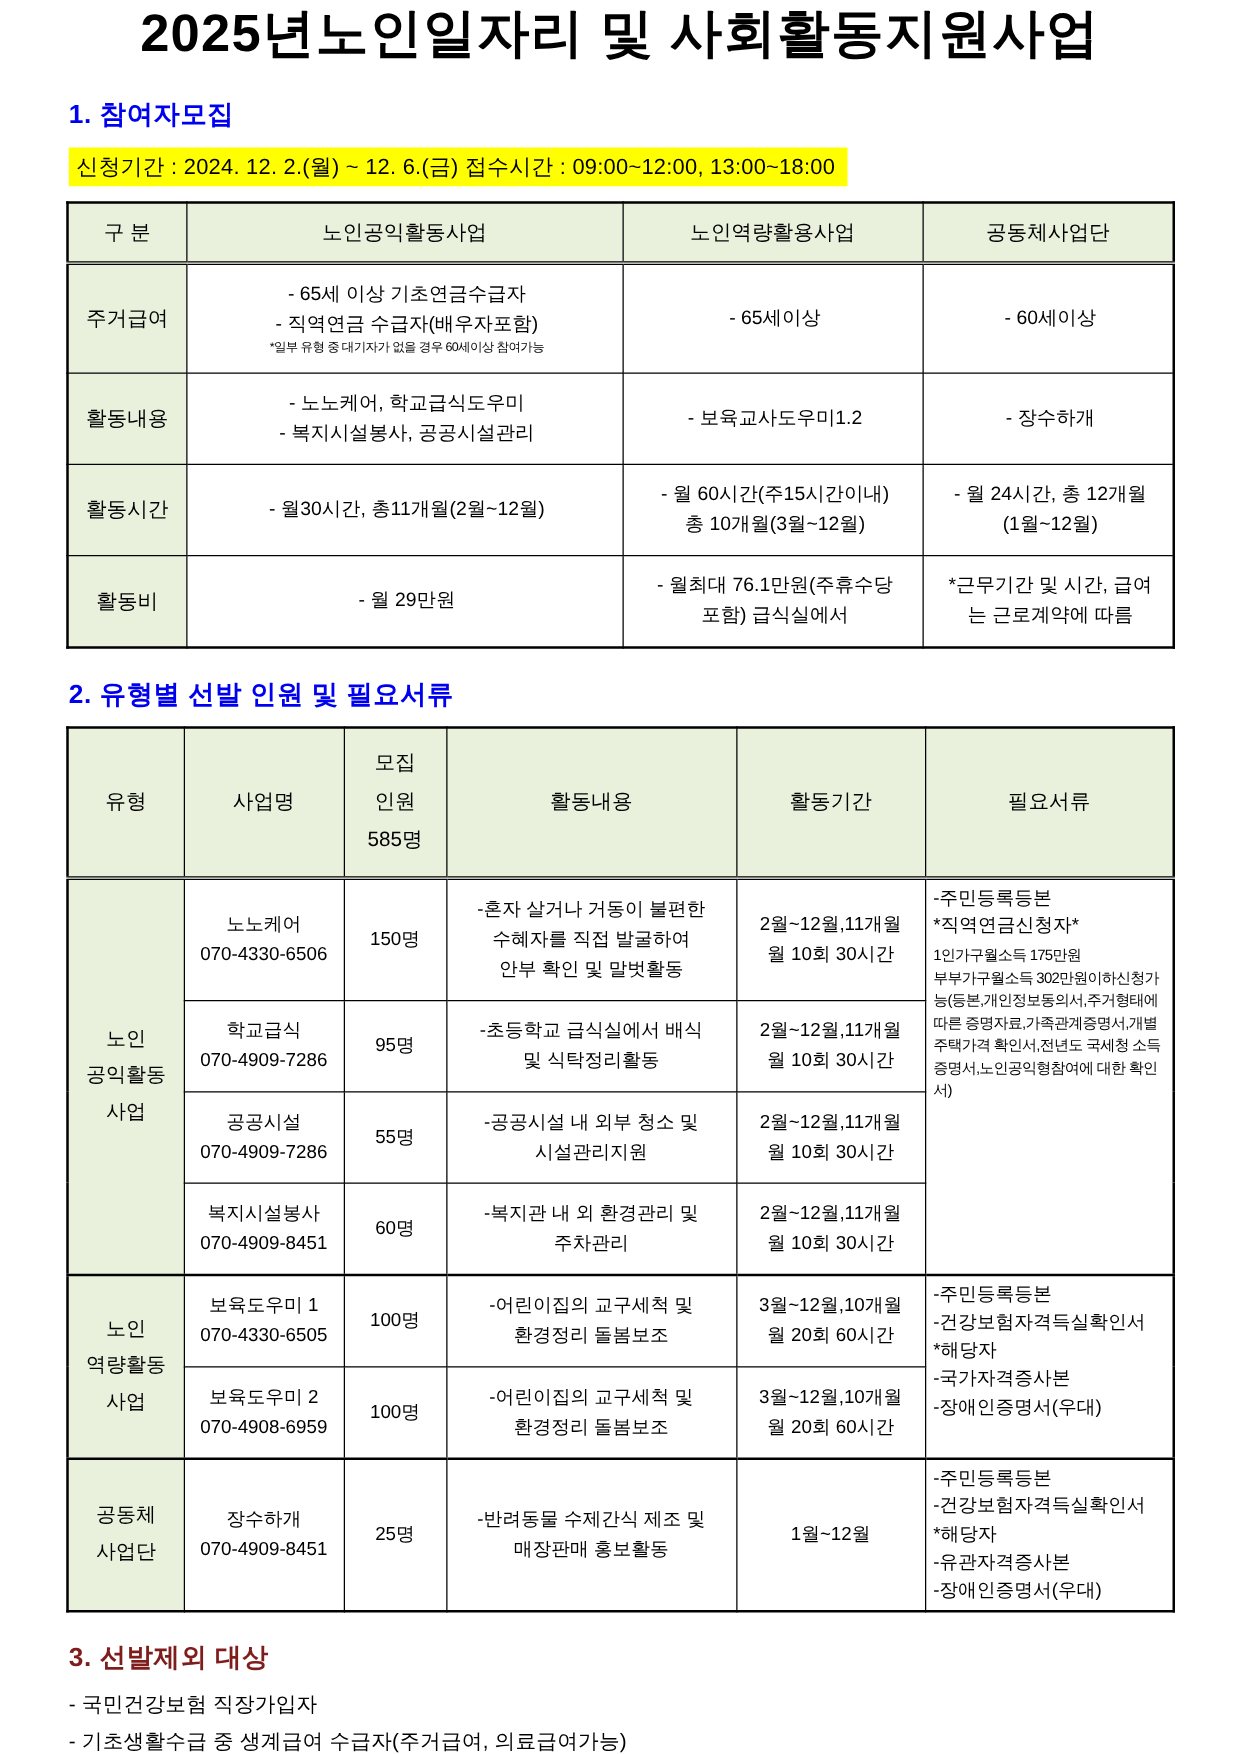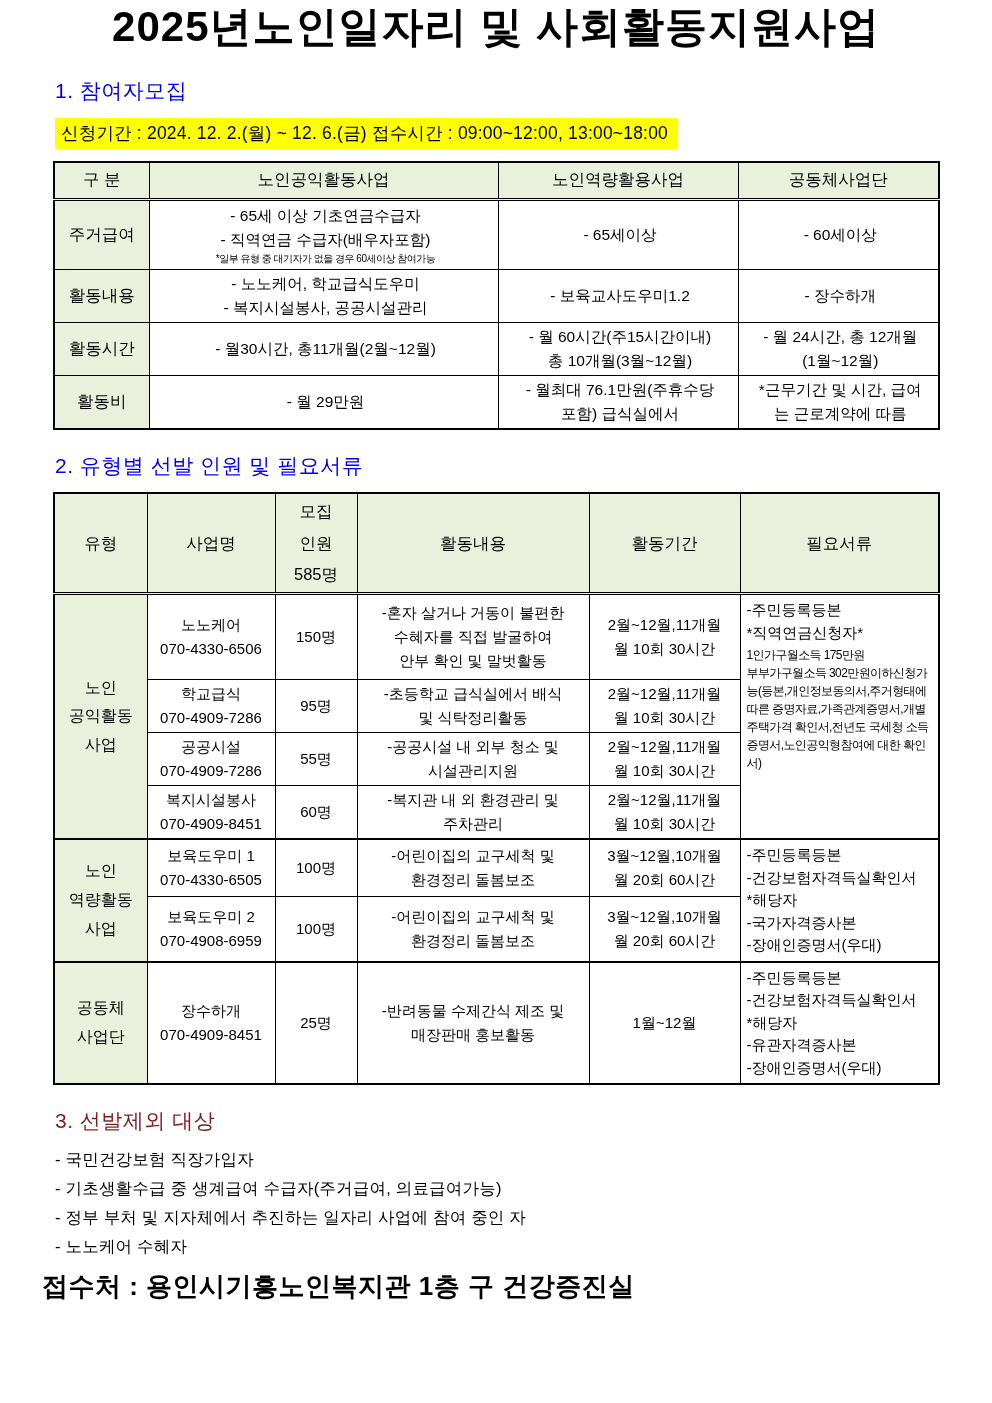--- a/index.html
+++ b/index.html
@@ -20,39 +20,39 @@
     font-size:42px;
     font-weight:800;
     letter-spacing:1px;
     line-height:1.3;
   }
 
   
   .sec-head{
     margin:22px 0 0 55px;
     font-size:21px;
-    font-weight:400;
+    font-weight:700;
     letter-spacing:0.5px;
   }
   .sec-head.blue{color:#0000f0;}
   .sec-head.red{color:#7f1d1d;}
 
   
   .banner-wrap{margin:13px 0 0 55px;}
   .banner{
     display:inline-block;
     background:#ffff00;
     font-size:17.5px;
     padding:3px 10px 4px 6px;
     letter-spacing:0.2px;
   }
 
   
   table{border-collapse:collapse;table-layout:fixed;margin-left:53px;width:885px;}
-  th,td{border:1px solid #000;vertical-align:middle;padding:2px 6px;box-sizing:border-box;}
+  th,td{border:1px solid #000;vertical-align:middle;padding:12px 6px;box-sizing:border-box;}
   table{border:2px solid #000;}
   thead th{
     background:#e9f1dd;
     font-weight:normal;
     font-size:16.5px;
     text-align:center;
     border-bottom:3px double #000;
   }
   .rowlabel{
     background:#e9f1dd;

